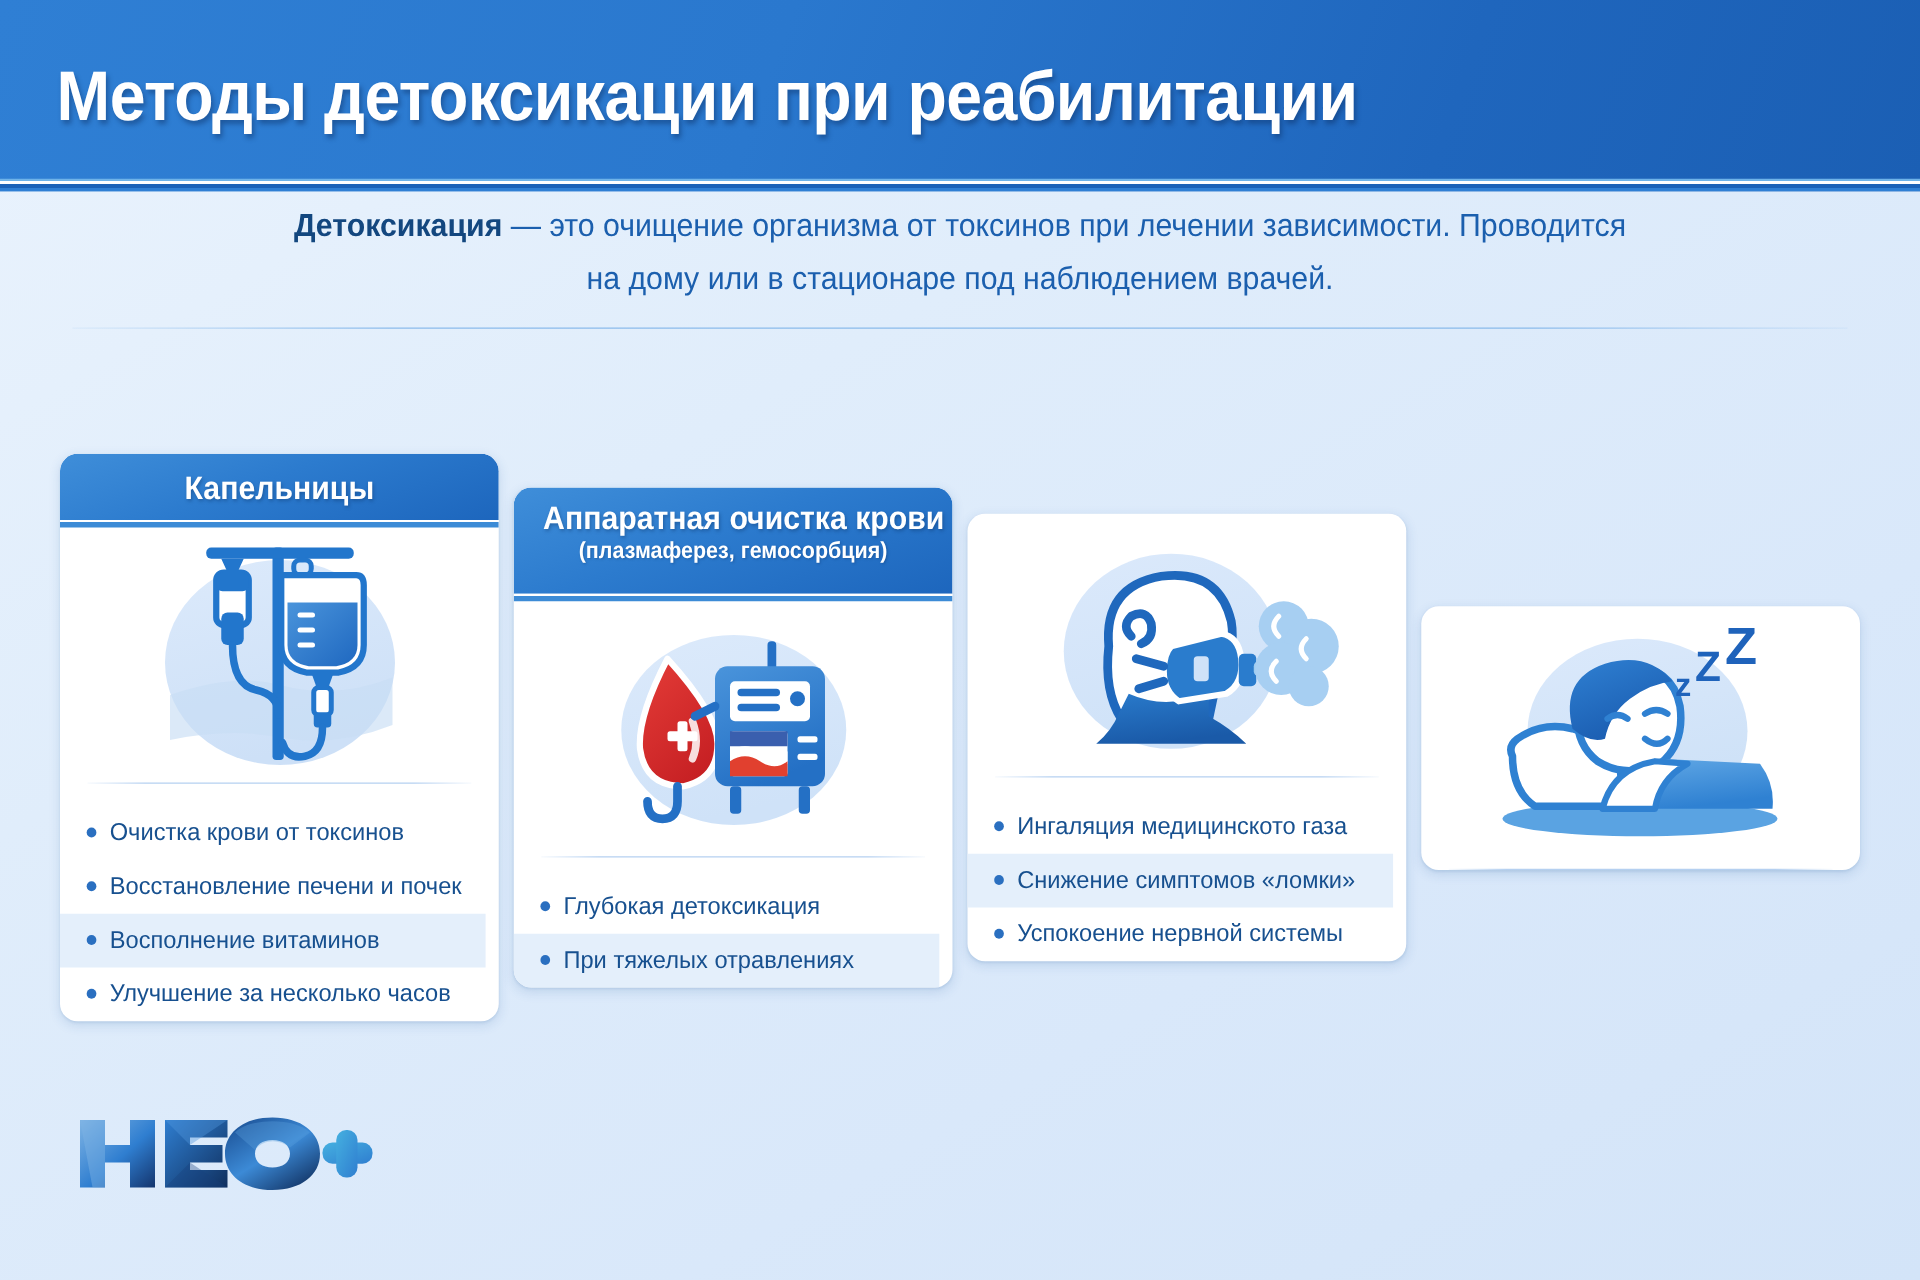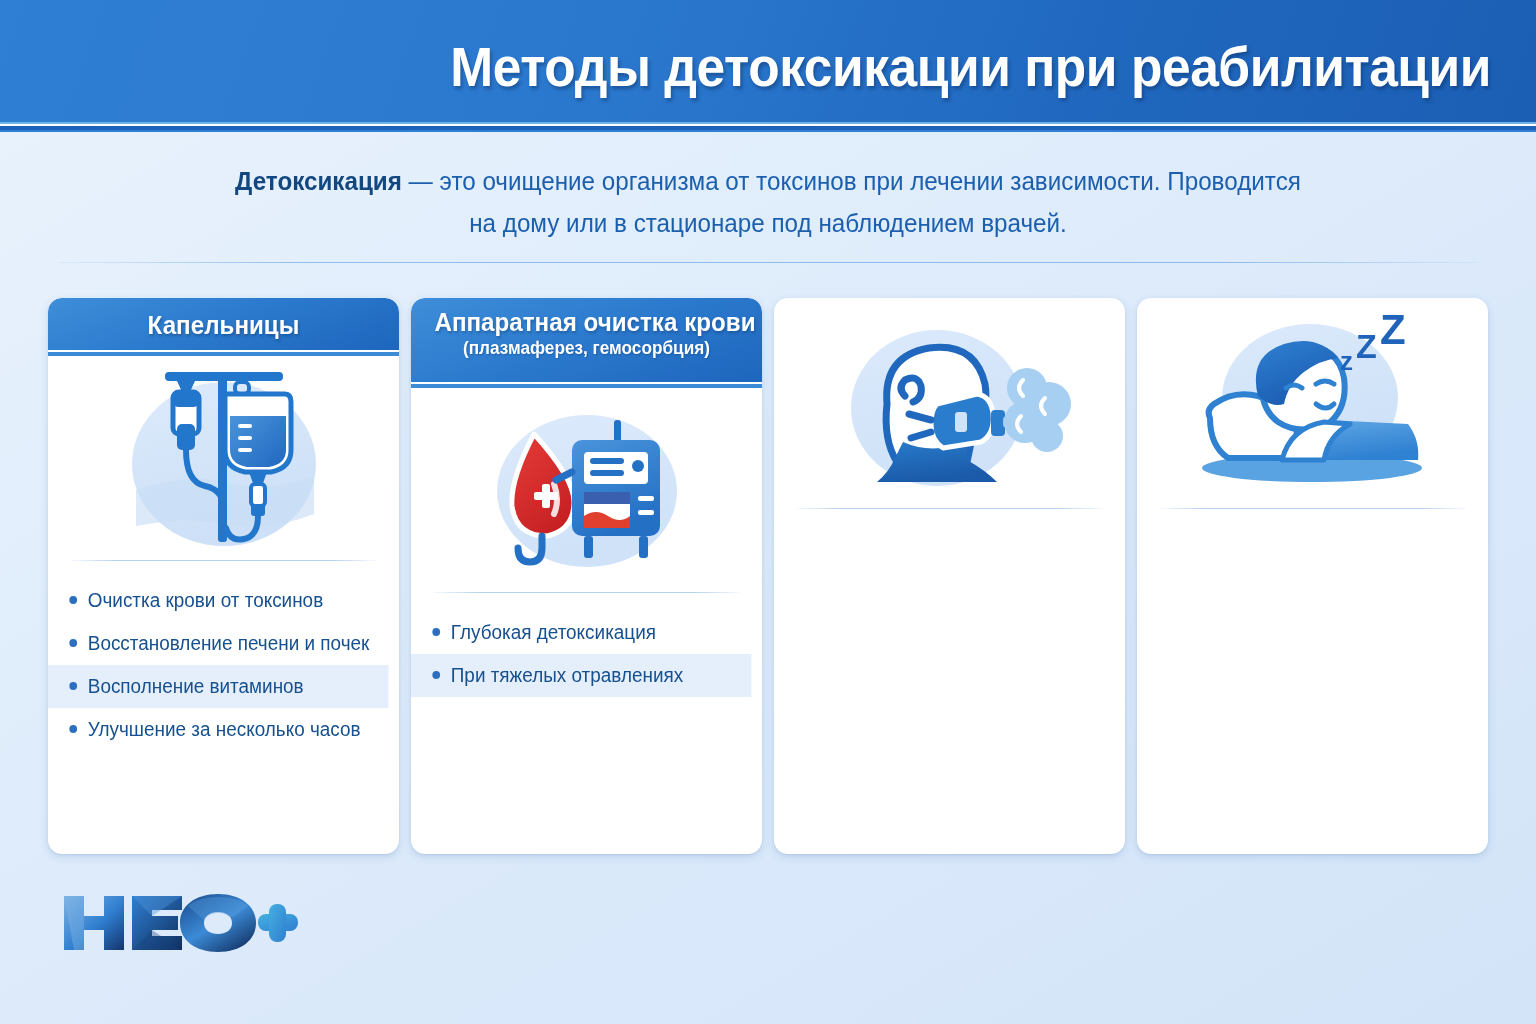--- a/index.html
+++ b/index.html
@@ -14,25 +14,25 @@
     font-family: "Liberation Sans", "DejaVu Sans", sans-serif;
     background: linear-gradient(150deg, #eaf3fd 0%, #e0edfb 35%, #d9e8fa 70%, #d3e4f8 100%);
     position: relative;
   }
 
   
   .header {
     position: absolute;
     left: 0; top: 0;
     width: 1536px;
-    height: 132px;
+    height: 153px;
     background: linear-gradient(110deg, #2f7fd4 0%, #2a78ce 40%, #1f66bd 75%, #1b5fb4 100%);
     display: flex;
     align-items: center;
-    justify-content: flex-end;
+    justify-content: flex-start;
   }
   .header::after {
     content: "";
     position: absolute;
     left: 0; bottom: 0;
     width: 100%;
     height: 10px;
     background:
       linear-gradient(to bottom,
         #6fb3e8 0%, #6fb3e8 22%,
@@ -71,25 +71,26 @@
     position: absolute;
     left: 58px; top: 262px;
     width: 1420px;
     height: 1px;
     background: linear-gradient(to right, rgba(150,195,240,0.15), rgba(110,170,230,0.75) 18%, rgba(110,170,230,0.75) 82%, rgba(150,195,240,0.15));
   }
 
   
   .cards {
     position: absolute;
-    left: 48px; top: 298px;
+    left: 48px; top: 312px;
     width: 1440px;
     height: 556px;
     display: flex;
     gap: 12px;
+    align-items: center;
   }
   .card {
     width: 354px;
     background: #ffffff;
     border-radius: 14px;
     box-shadow: 0 3px 9px rgba(40,95,160,0.16), 0 1px 2px rgba(40,95,160,0.10);
     display: flex;
     flex-direction: column;
     overflow: hidden;
     position: relative;
@@ -353,20 +354,34 @@
         <circle cx="202" cy="76" r="20" fill="#a7cff2"></circle>
         <circle cx="224" cy="92" r="22" fill="#a7cff2"></circle>
         <circle cx="200" cy="110" r="21" fill="#a7cff2"></circle>
         <circle cx="222" cy="124" r="16" fill="#a7cff2"></circle>
         <path d="M198 68 Q190 76 198 84" fill="none" stroke="#ffffff" stroke-width="4" stroke-linecap="round"></path>
         <path d="M220 86 Q212 94 220 102" fill="none" stroke="#ffffff" stroke-width="4" stroke-linecap="round"></path>
         <path d="M196 104 Q188 112 196 120" fill="none" stroke="#ffffff" stroke-width="4" stroke-linecap="round"></path>
       </svg>
     </div>
     <div class="icon-sep"></div>
+    <div class="bullets">
+      <div class="bullet">
+        <span class="dot"></span>
+        <span class="txt">Ингаляция медицинското газа</span>
+      </div>
+      <div class="bullet hl">
+        <span class="dot"></span>
+        <span class="txt">Снижение симптомов «ломки»</span>
+      </div>
+      <div class="bullet">
+        <span class="dot"></span>
+        <span class="txt">Успокоение нервной системы</span>
+      </div>
+    </div>
   </div>
 
   <div class="card">
     <div class="card-icon">
       <svg width="250" height="190" viewBox="0 0 250 190">
         <defs>
           <linearGradient id="blob4" x1="0" y1="0" x2="0.3" y2="1">
             <stop offset="0%" stop-color="#dbe9fb"></stop>
               <stop offset="100%" stop-color="#cde1f7"></stop>
           </linearGradient>

